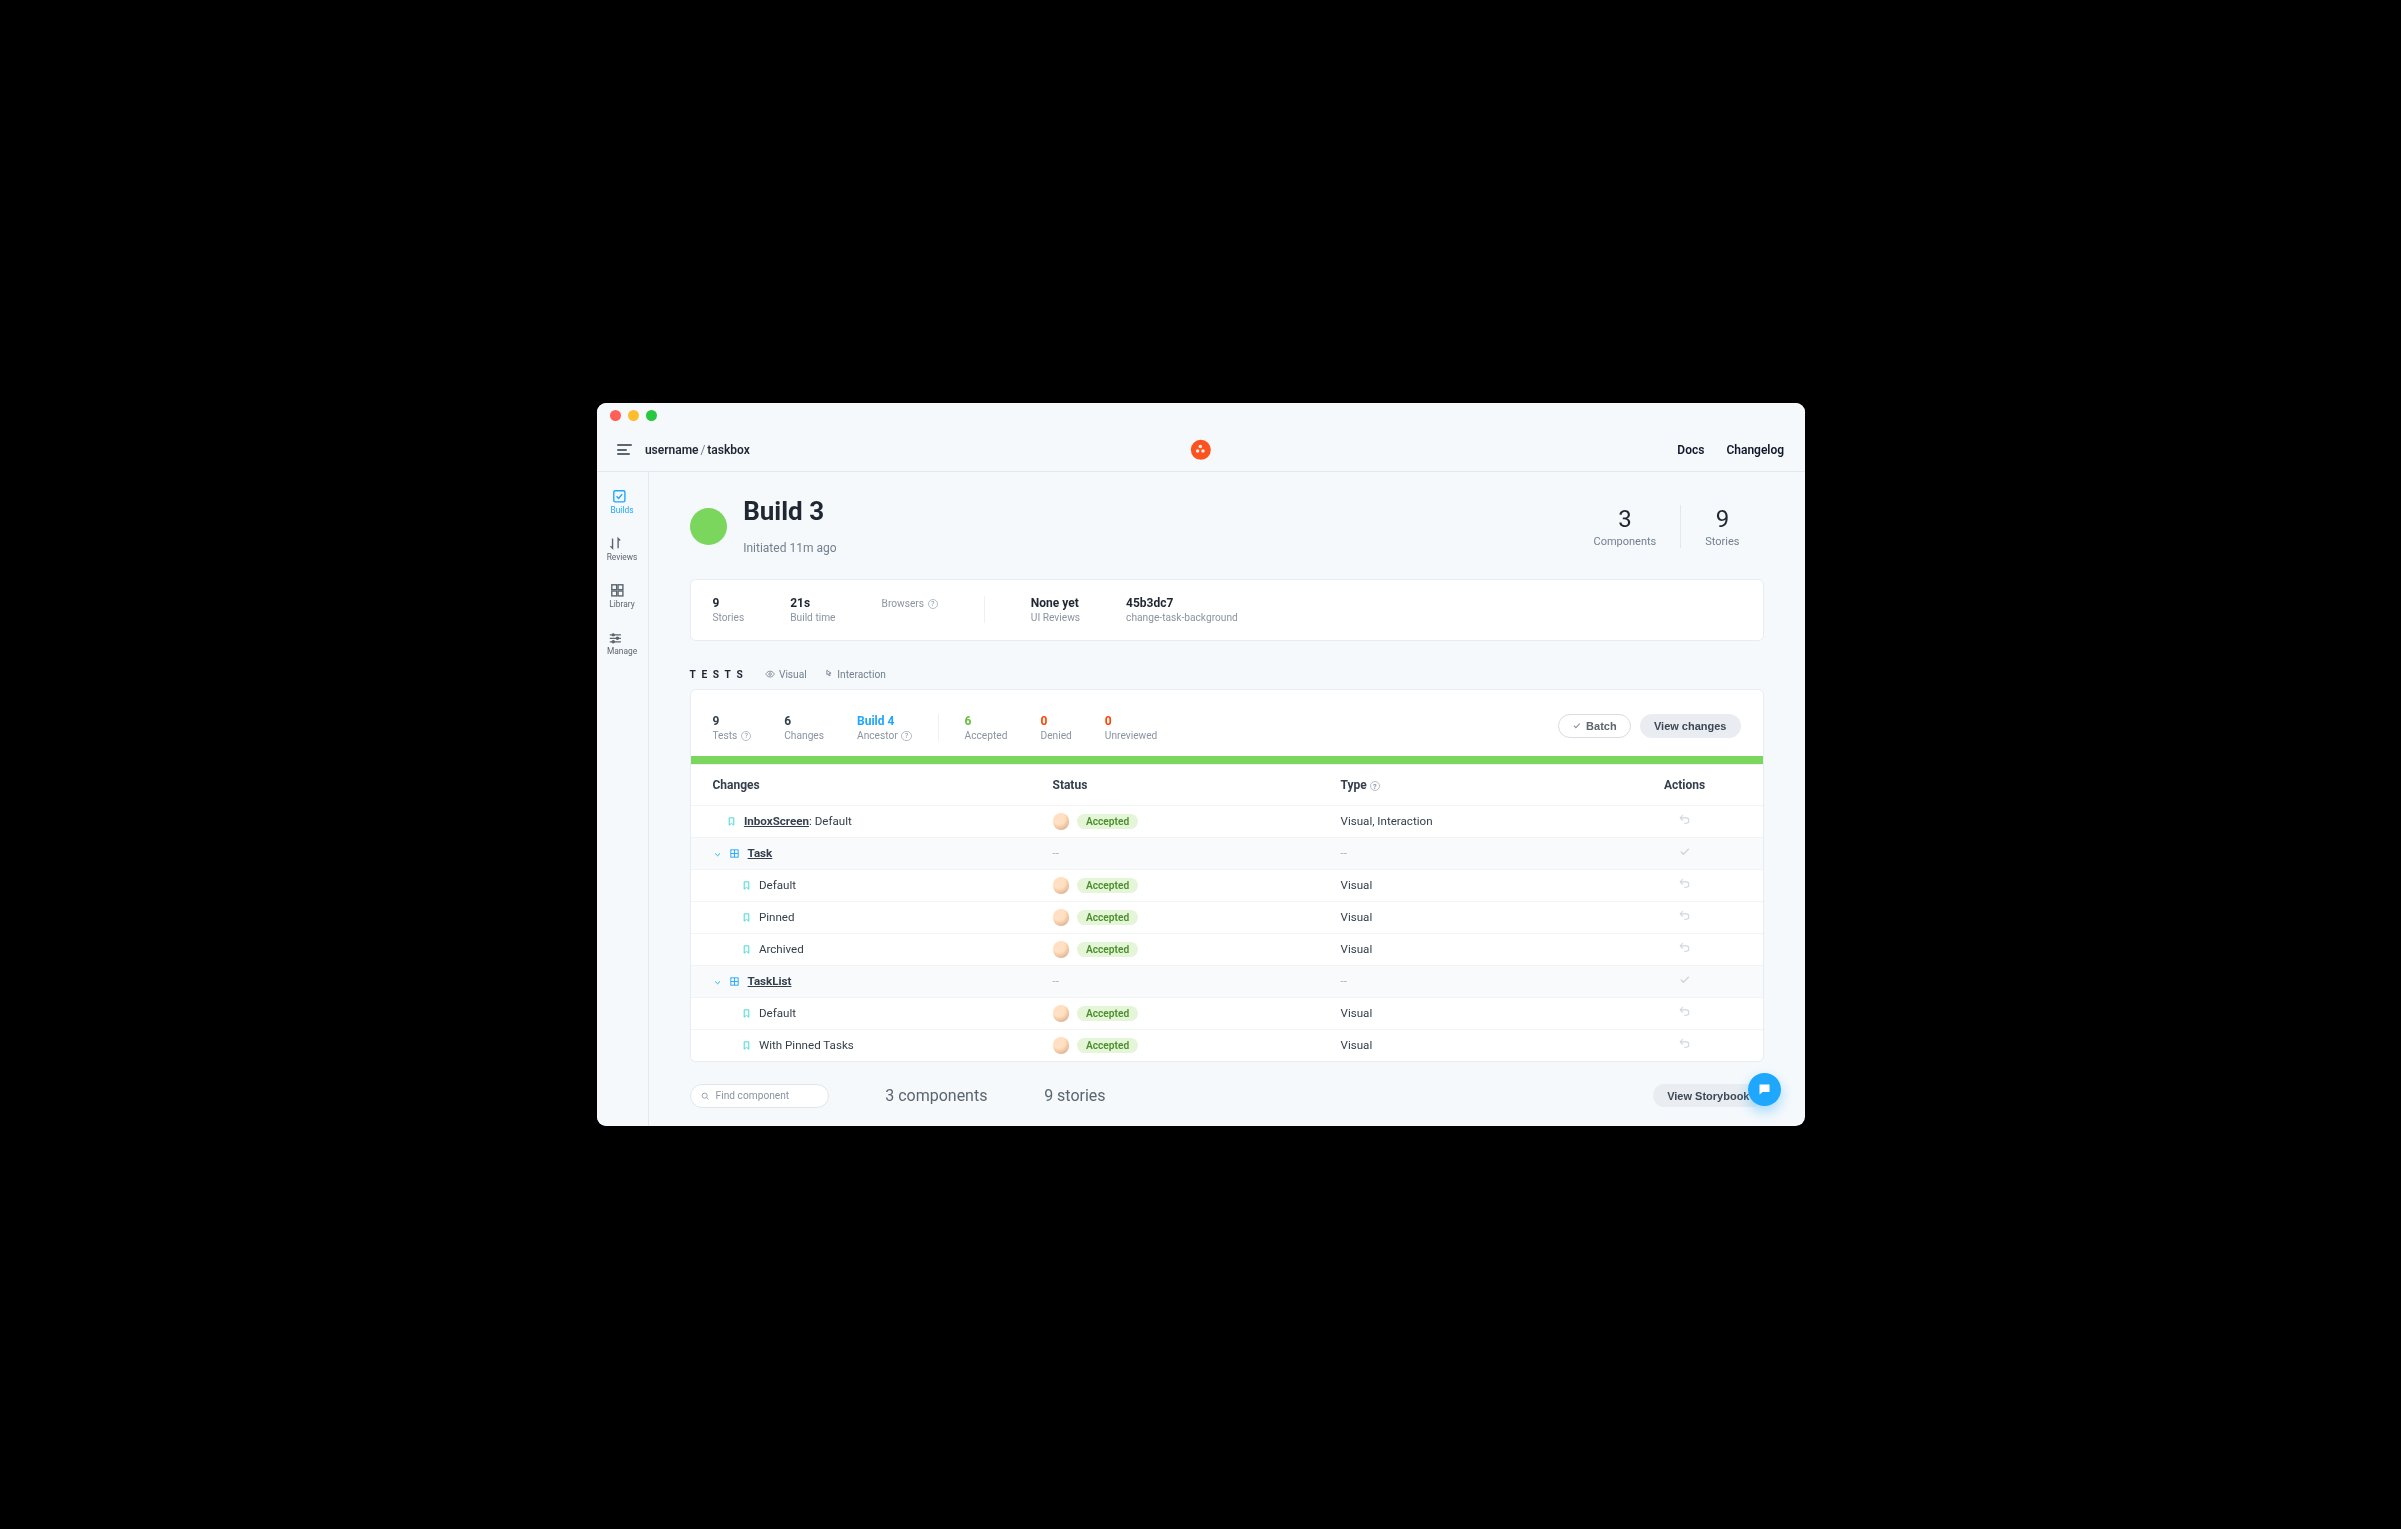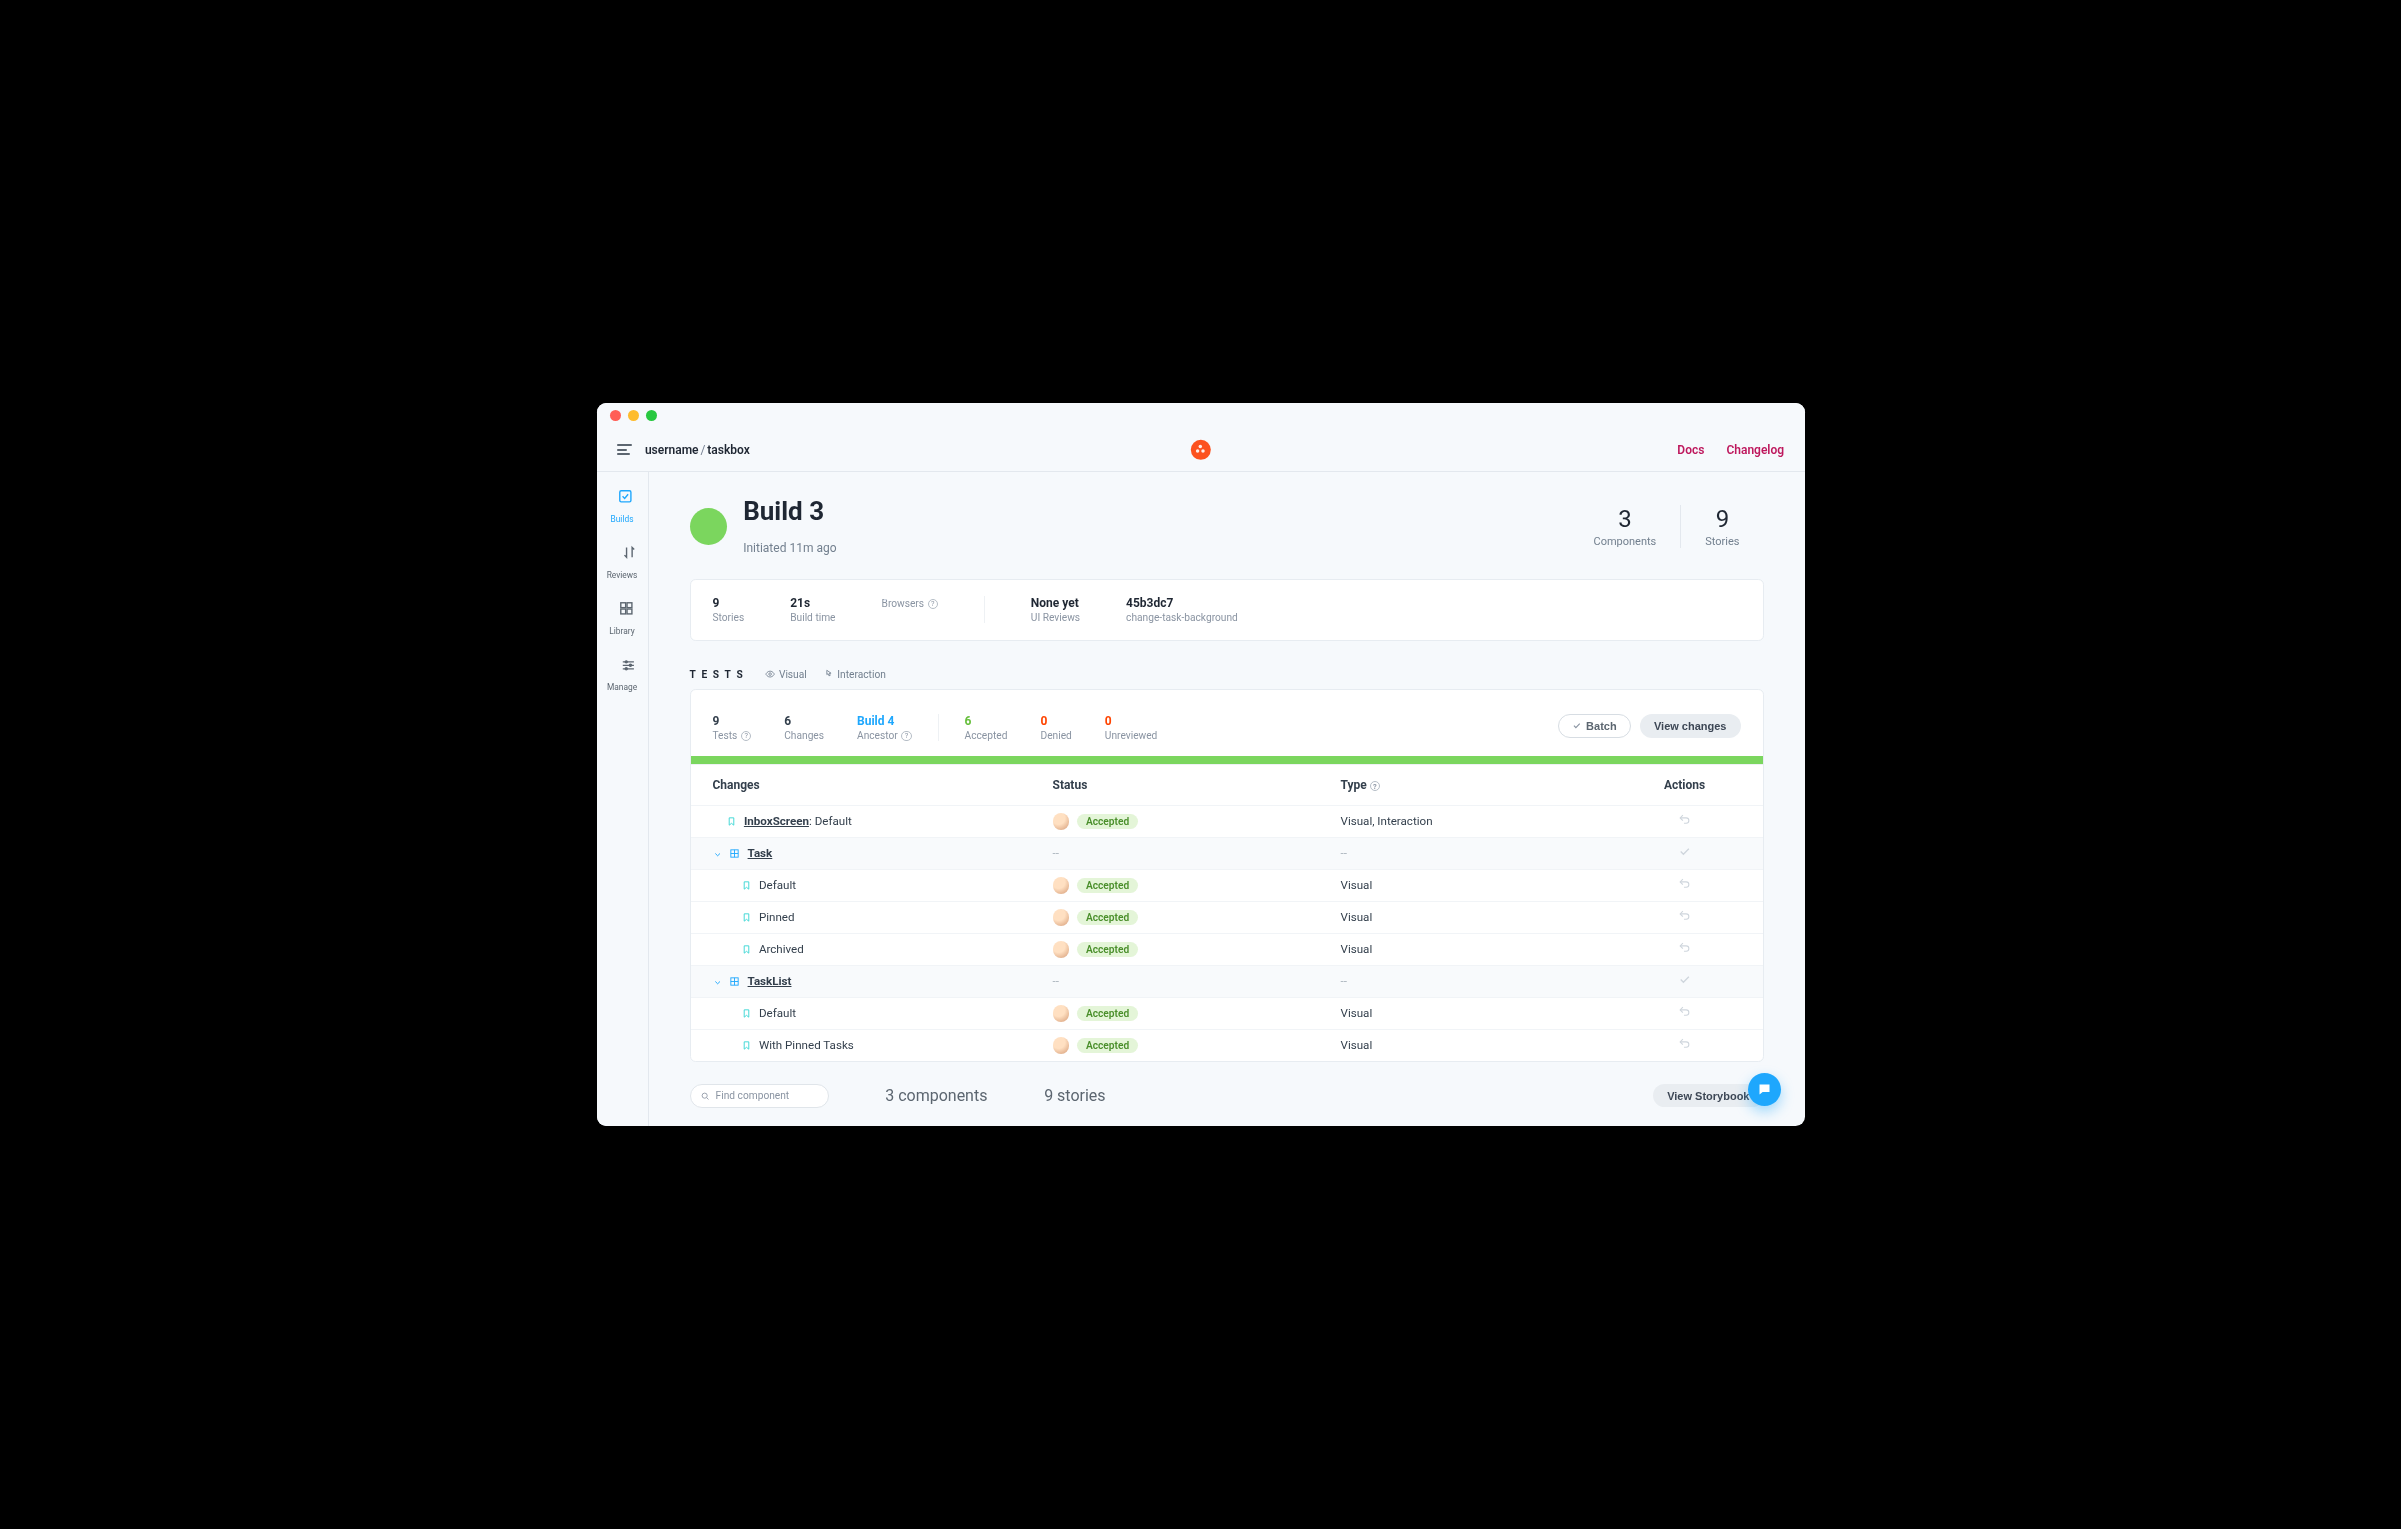--- a/index.html
+++ b/index.html
@@ -51,32 +51,32 @@
   .hamburger-icon span:nth-child(3){width:85%;}
   .breadcrumb { font-weight:600; color:#1f2733; }
   .breadcrumb .sep { color:#768092; margin:0 1.9px; font-weight:400;}
   .center-logo {
     position:absolute; left:50%; top:50%; transform:translate(-50%,-50%);
     width:20.4px;height:20.4px;border-radius:50%; background:#fc521f;
     display:flex;align-items:center;justify-content:center;
   }
   .center-logo svg{width:13px;height:13px;}
   .topbar-right{ margin-left:auto; display:flex; gap:22px; }
-  .topbar-right a{ color:#be185d; font-weight:600; text-decoration:none; }
+  .topbar-right a{ color:#0f172a; font-weight:600; text-decoration:none; }
 
   
   .body { display:flex; min-height: 632px;}
   .sidebar {
     width: 52px;
     border-right:0.9px solid #e3e8ee;
     display:flex; flex-direction:column; align-items:center;
     padding-top:16.7px; gap:20.4px;
     background:#f6f9fc;
   }
-  .side-item{display:flex;flex-direction:column;align-items:flex-end;gap:9px;font-size:8.4px;color:#5c6670;cursor:pointer;}
+  .side-item{display:flex;flex-direction:column;align-items:flex-start;gap:0;font-size:8.4px;color:#5c6670;cursor:pointer;}
   .side-item.active{color:#1ea7fd;}
   .side-item svg{width:16.7px;height:16.7px;}
 
   .main{ flex:1; padding: 26px 41px 18.6px; position:relative;}
 
   
   .buildhead{ display:flex; align-items:center; gap:16.7px;}
   .build-dot{ width:37px;height:37px;border-radius:50%; background:#7bd65e;}
   .build-title{ font-size:26px; font-weight:700; color:#1f2733; line-height:1;}
   .build-sub{ color:#73808f; margin-top:17px; font-size:12px;}

